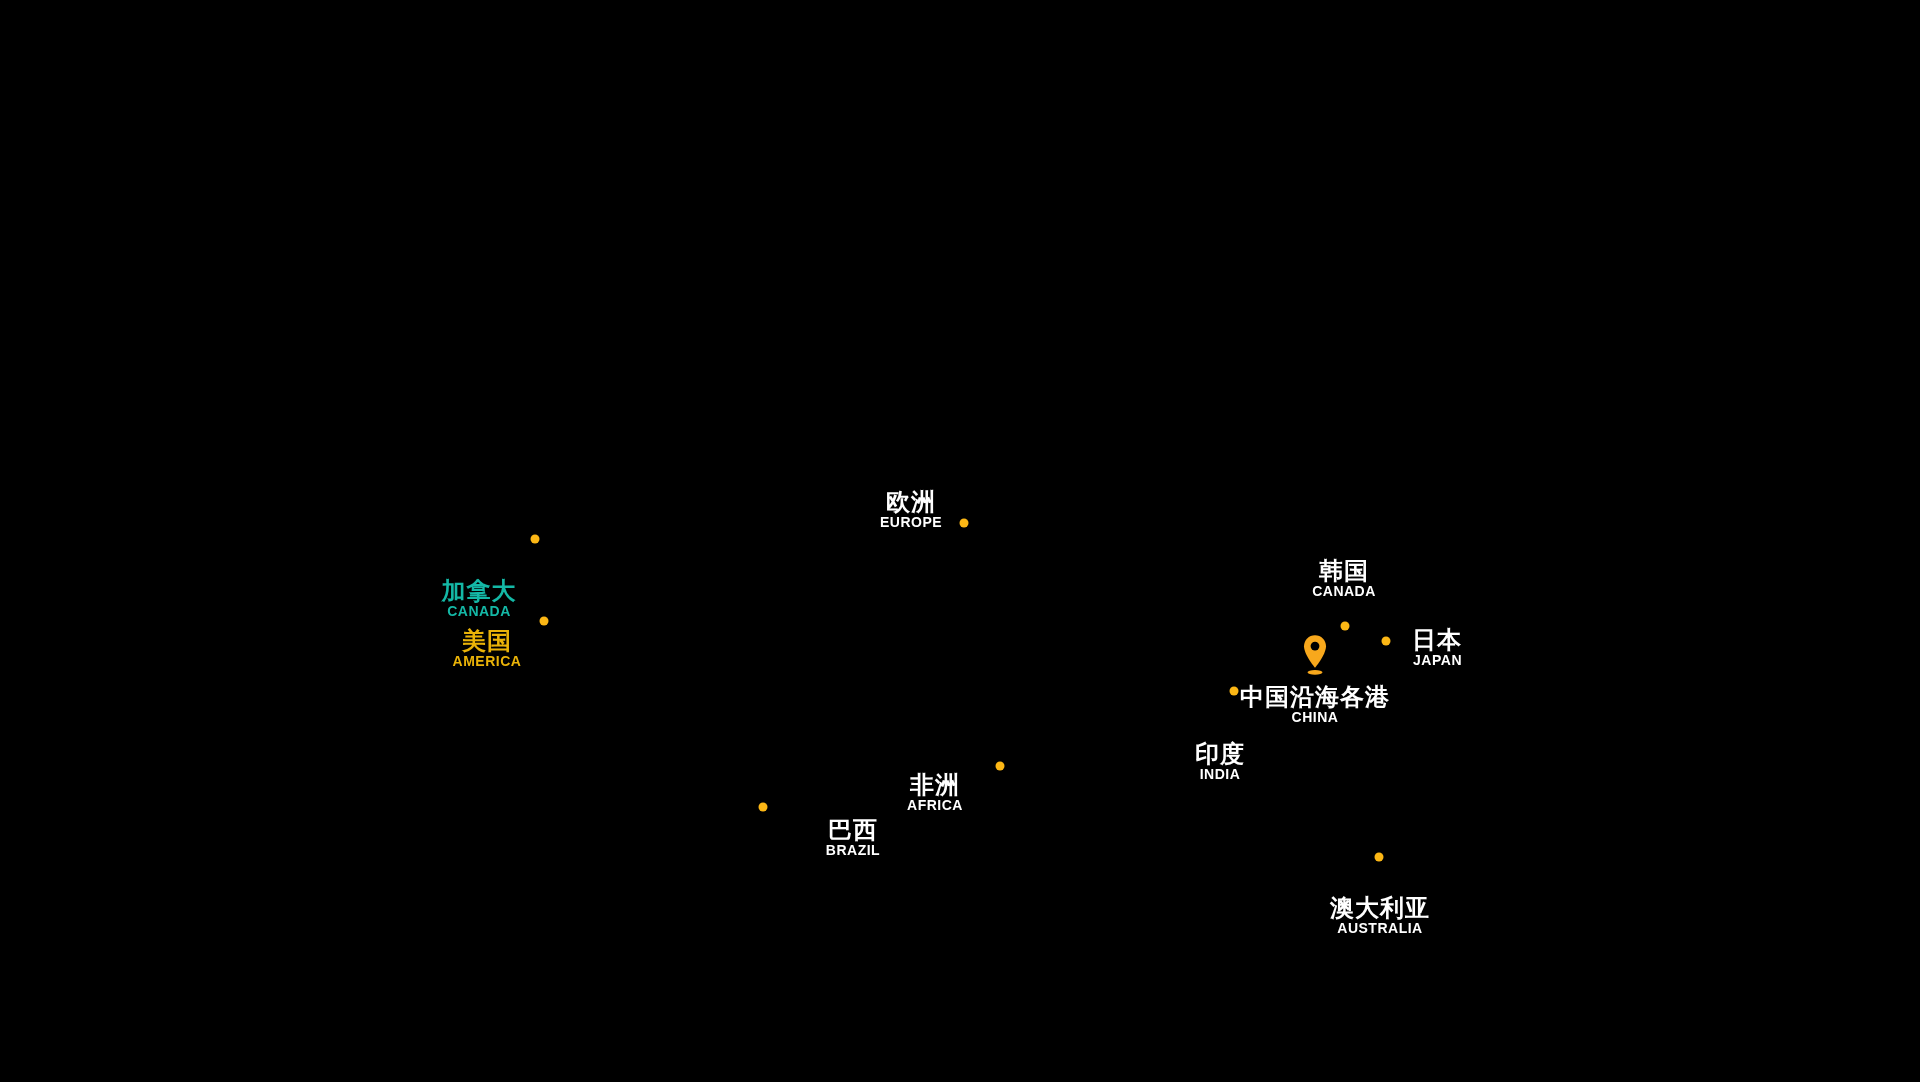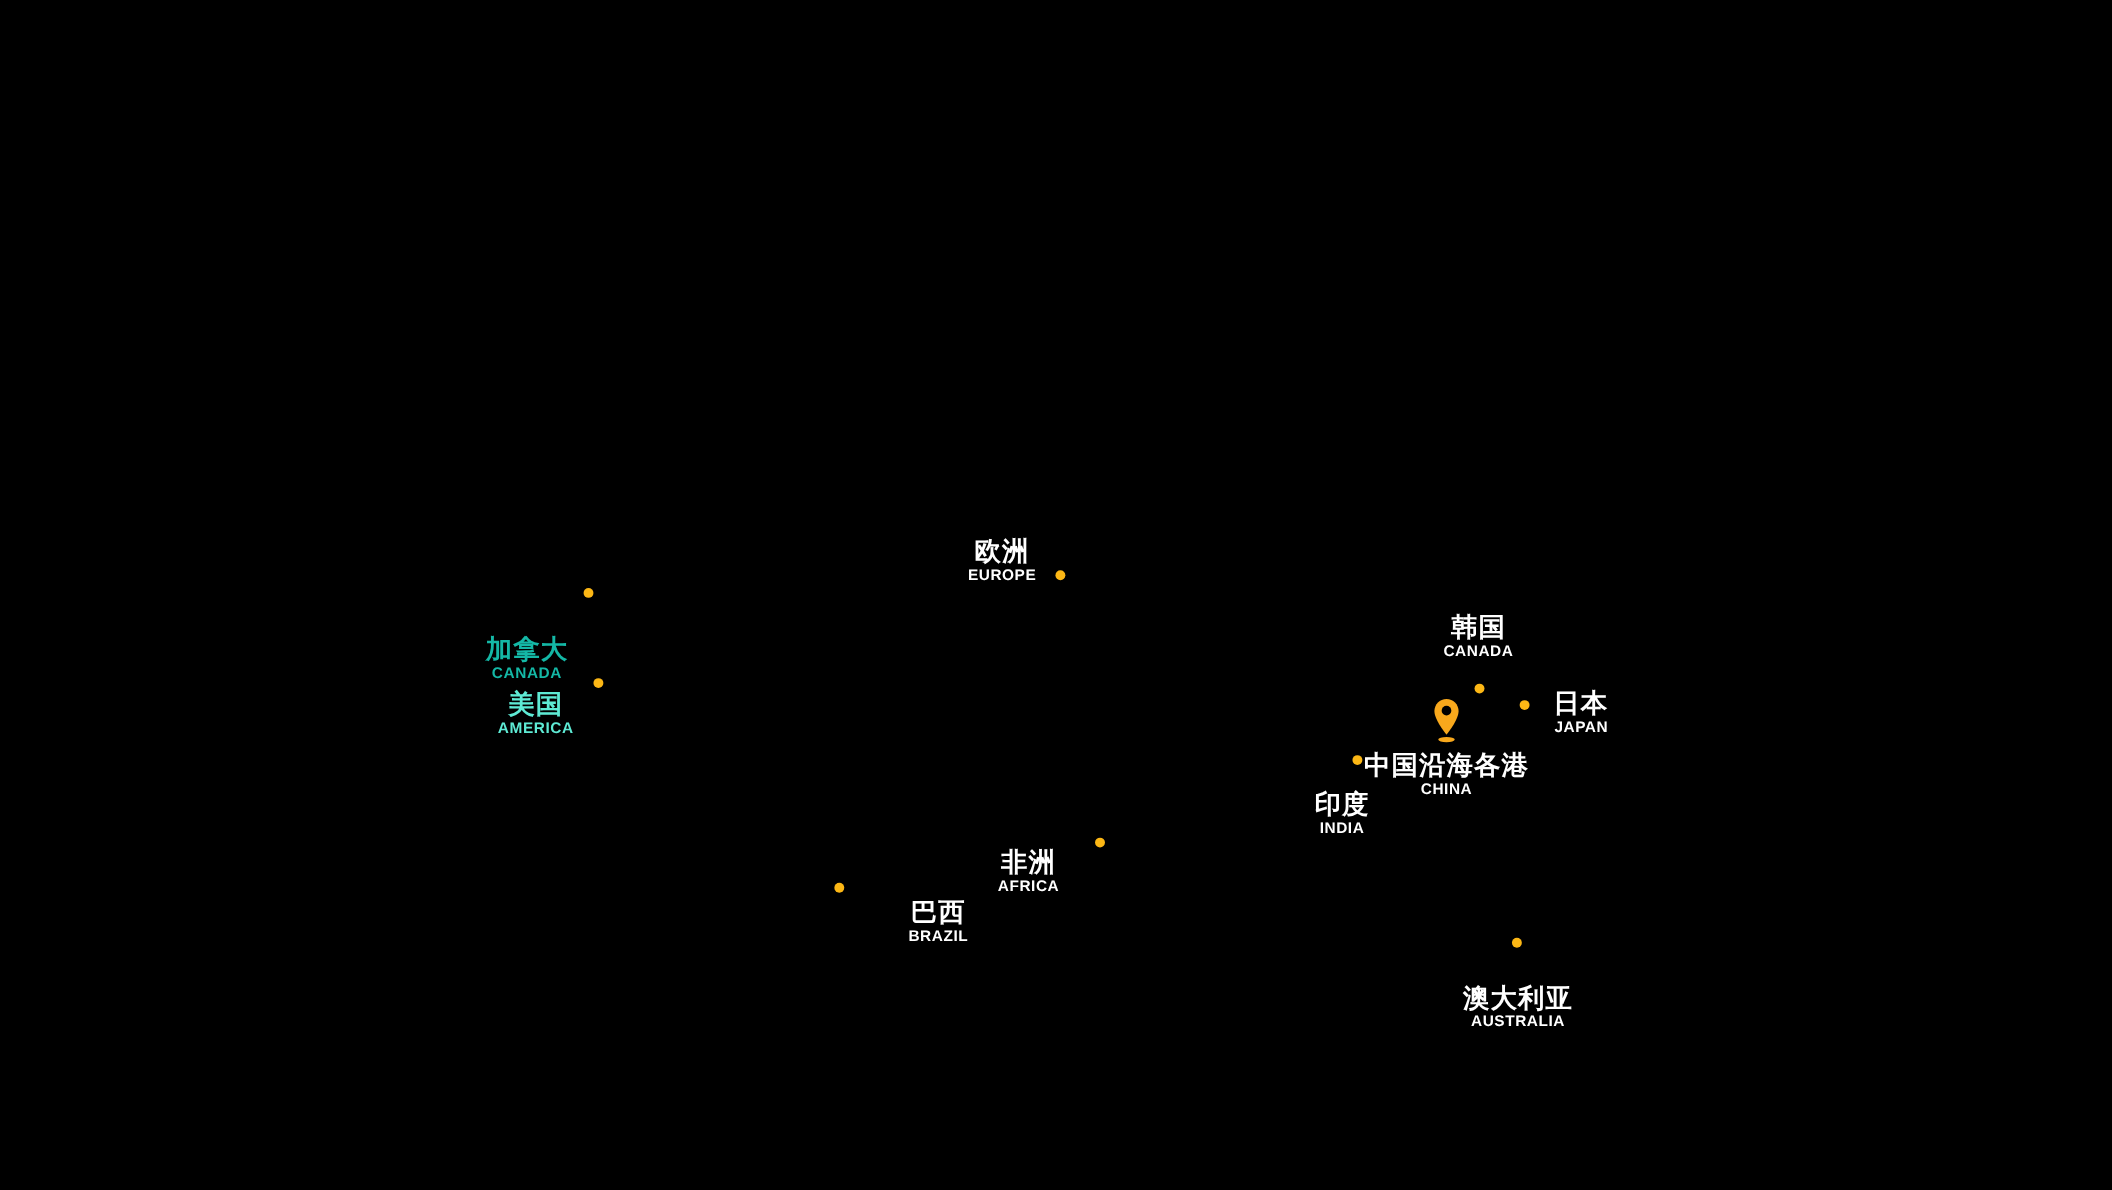--- a/index.html
+++ b/index.html
@@ -53,21 +53,21 @@
 </head>
 <body>
 
 <div class="map-stage" style="background: rgb(0, 0, 0);">
     <span class="dot" style="background: rgb(252, 183, 21); left: 535px; top: 539px;"></span>
     <div class="label" style="left: 479px; top: 580px; color: #14b8a6;">
       <div class="zh">加拿大</div>
       <div class="en">CANADA</div>
     </div>
     <span class="dot" style="background: rgb(252, 183, 21); left: 544px; top: 621px;"></span>
-    <div class="label" style="left: 487px; top: 630px; color: #5eead4;">
+    <div class="label" style="left: 487px; top: 630px; color: #eab308;">
       <div class="zh">美国</div>
       <div class="en">AMERICA</div>
     </div>
     <span class="dot" style="background: rgb(252, 183, 21); left: 964px; top: 523px;"></span>
     <div class="label" style="left: 911px; top: 491px; color: rgb(255, 255, 255);">
       <div class="zh">欧洲</div>
       <div class="en">EUROPE</div>
     </div>
     <span class="dot" style="background: rgb(252, 183, 21); left: 1345px; top: 626px;"></span>
     <div class="label" style="left: 1344px; top: 560px; color: rgb(255, 255, 255);">
@@ -82,21 +82,21 @@
     <div class="pin" style="left: 1315px; top: 672px;"><svg width="32" height="42" viewBox="0 0 32 42" xmlns="http://www.w3.org/2000/svg">
         <ellipse cx="16" cy="39" rx="7.5" ry="2.4" fill="#f8a81c"></ellipse>
         <path d="M16 2 C9.9 2 5 6.9 5 13 C5 21.4 16 34.5 16 34.5 C16 34.5 27 21.4 27 13 C27 6.9 22.1 2 16 2 Z" fill="#f8a81c"></path>
         <circle cx="16" cy="12.7" r="4.4" fill="#000000"></circle>
       </svg></div>
     <div class="label" style="left: 1315px; top: 686px; color: rgb(255, 255, 255);">
       <div class="zh">中国沿海各港</div>
       <div class="en">CHINA</div>
     </div>
     <span class="dot" style="background: rgb(252, 183, 21); left: 1234px; top: 691px;"></span>
-    <div class="label" style="left: 1220px; top: 721px; color: rgb(255, 255, 255);">
+    <div class="label" style="left: 1220px; top: 743px; color: rgb(255, 255, 255);">
       <div class="zh">印度</div>
       <div class="en">INDIA</div>
     </div>
     <span class="dot" style="background: rgb(252, 183, 21); left: 1000px; top: 766px;"></span>
     <div class="label" style="left: 935px; top: 774px; color: rgb(255, 255, 255);">
       <div class="zh">非洲</div>
       <div class="en">AFRICA</div>
     </div>
     <span class="dot" style="background: rgb(252, 183, 21); left: 763px; top: 807px;"></span>
     <div class="label" style="left: 853px; top: 819px; color: rgb(255, 255, 255);">

